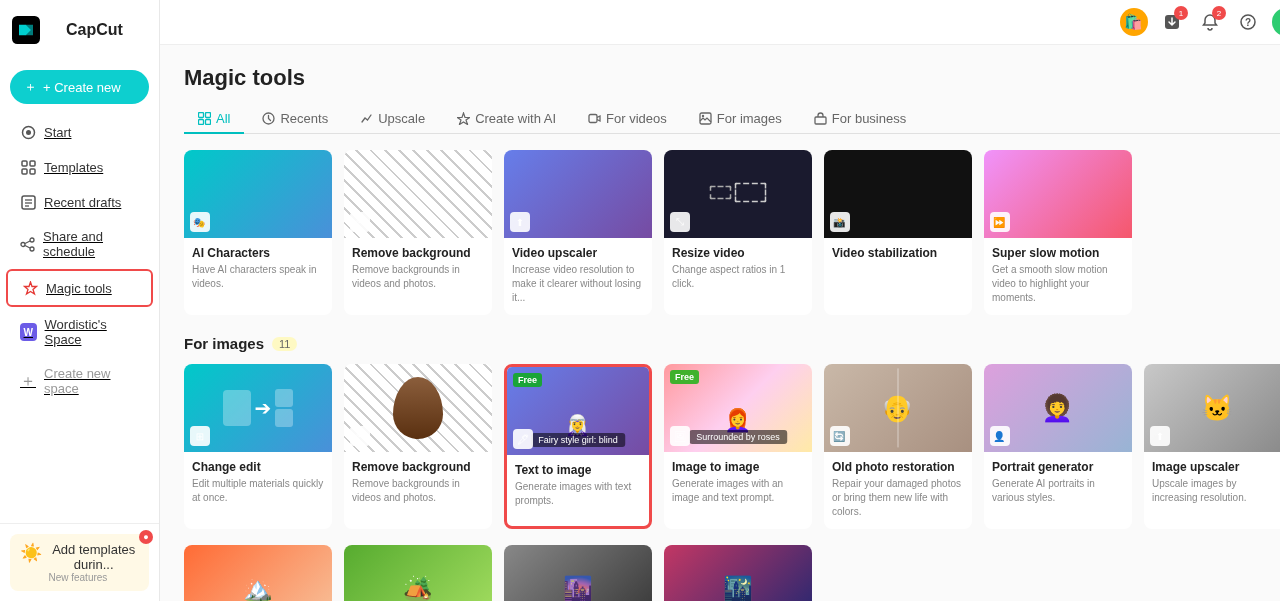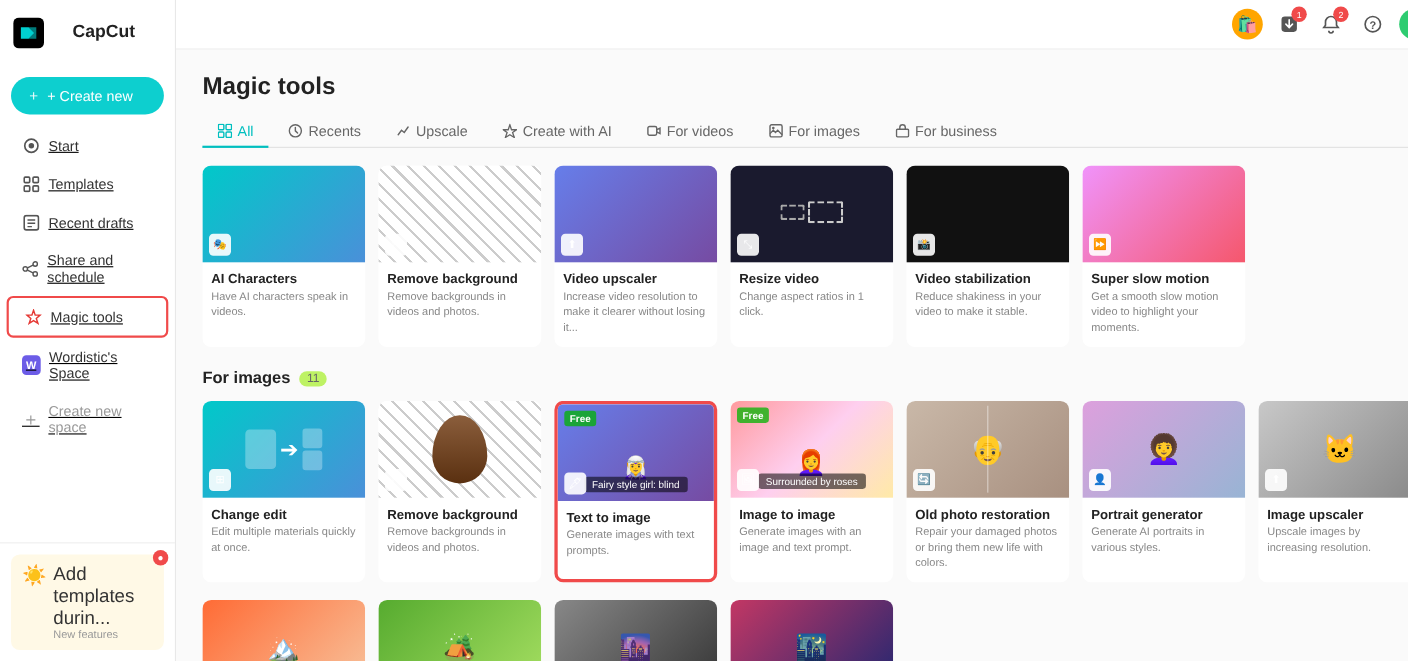--- a/index.html
+++ b/index.html
@@ -110,21 +110,21 @@
       background: #f04a4a;
       color: #fff;
       border-radius: 50%;
       width: 14px;
       height: 14px;
       font-size: 9px;
       display: flex;
       align-items: center;
       justify-content: center;
     }
-    .notif-text-main { font-weight: 500; color: #333; font-size: 17px; }
+    .notif-text-main { font-weight: 500; color: #333; font-size: 13px; text-align: center; }
     .notif-text-sub { color: #999; font-size: 10px; }
 
     
     .main-content {
       flex: 1;
       overflow-y: auto;
       padding: 20px 24px;
       background: #fafafa;
     }
     .page-title {
@@ -160,21 +160,21 @@
     .section-title {
       font-size: 15px;
       font-weight: 600;
       color: #222;
       margin-bottom: 12px;
       display: flex;
       align-items: center;
       gap: 8px;
     }
     .section-count {
-      background: #bef264;
+      background: #fef9c3;
       border-radius: 10px;
       font-size: 11px;
       padding: 1px 7px;
       color: #666;
       font-weight: 400;
     }
     .card {
       width: 148px;
       min-width: 148px;
       background: #fff;
@@ -547,21 +547,20 @@
           <div class="card-desc">Change aspect ratios in 1 click.</div>
         </div>
       </div>
 
       <div class="card">
         <div class="card-img-placeholder" style="background:#111;position:relative;">
           <div class="card-icon-overlay">📸</div>
         </div>
         <div class="card-info">
           <div class="card-title">Video stabilization</div>
-          <div class="card-desc">Reduce shakiness in your video to make it stable.</div>
         </div>
       </div>
 
       <div class="card">
         <div class="card-img-placeholder grad-speed" style="position:relative;">
           <div class="card-icon-overlay">⏩</div>
         </div>
         <div class="card-info">
           <div class="card-title">Super slow motion</div>
           <div class="card-desc">Get a smooth slow motion video to highlight your moments.</div>

